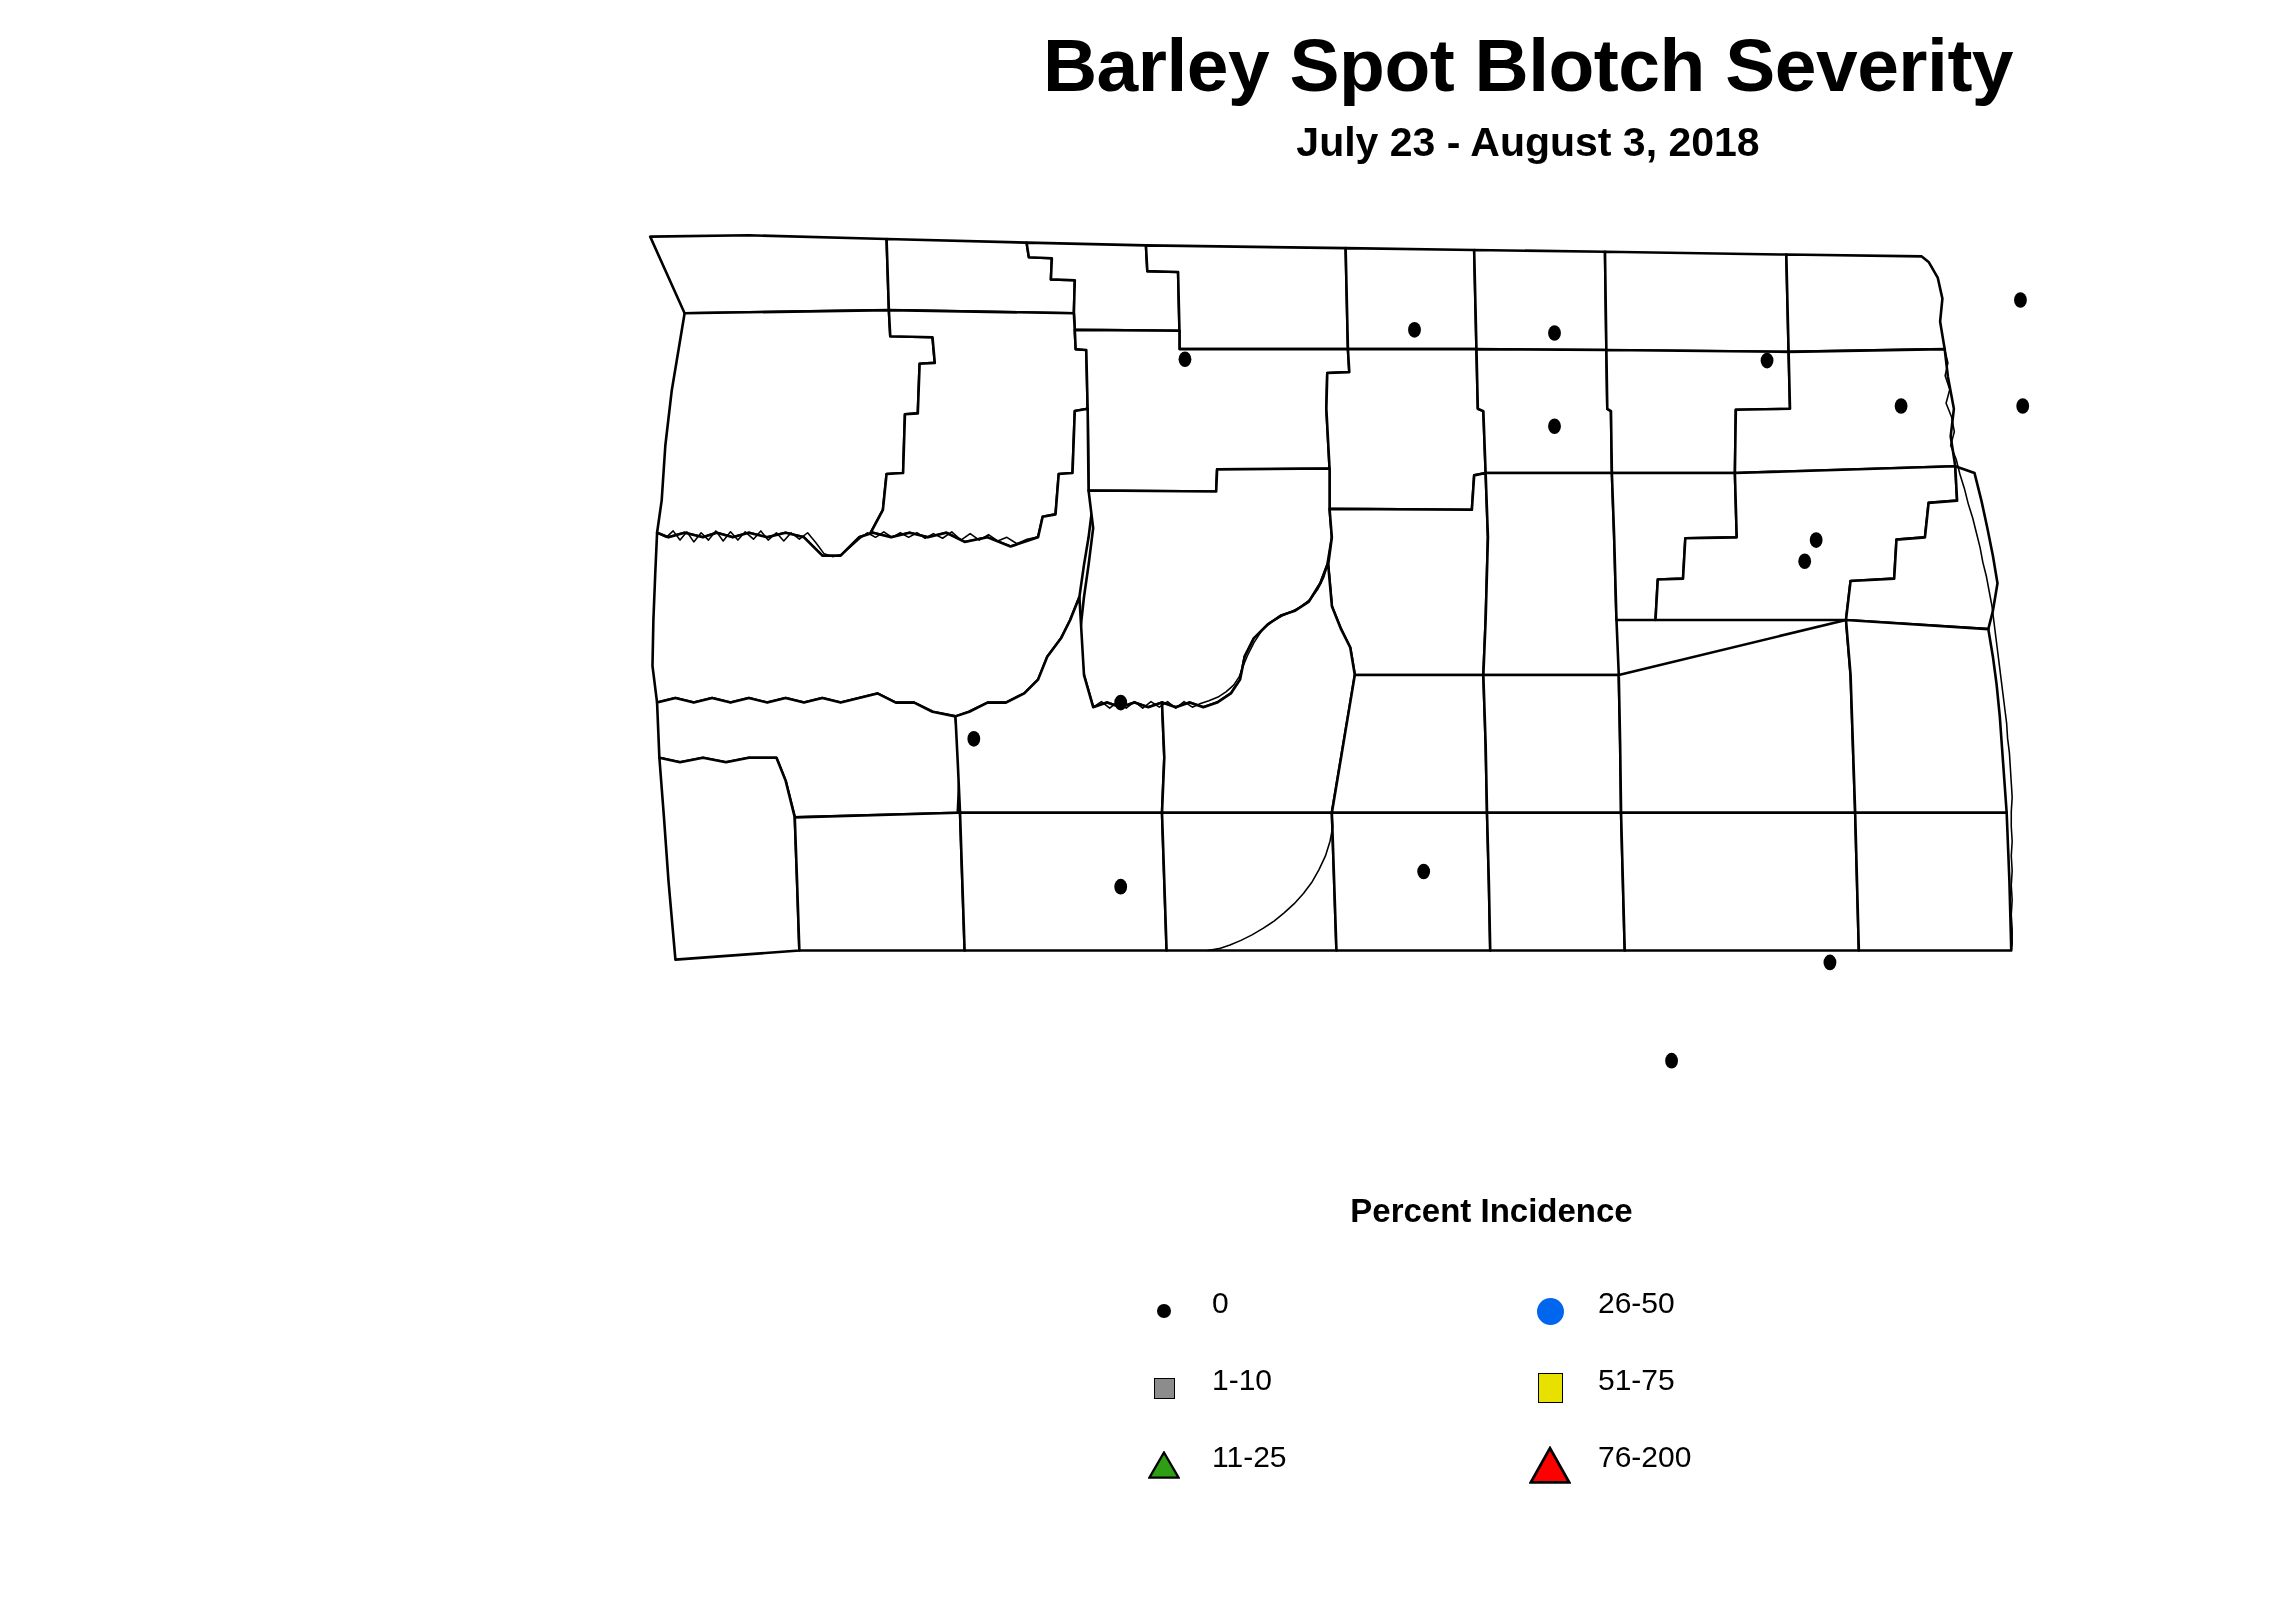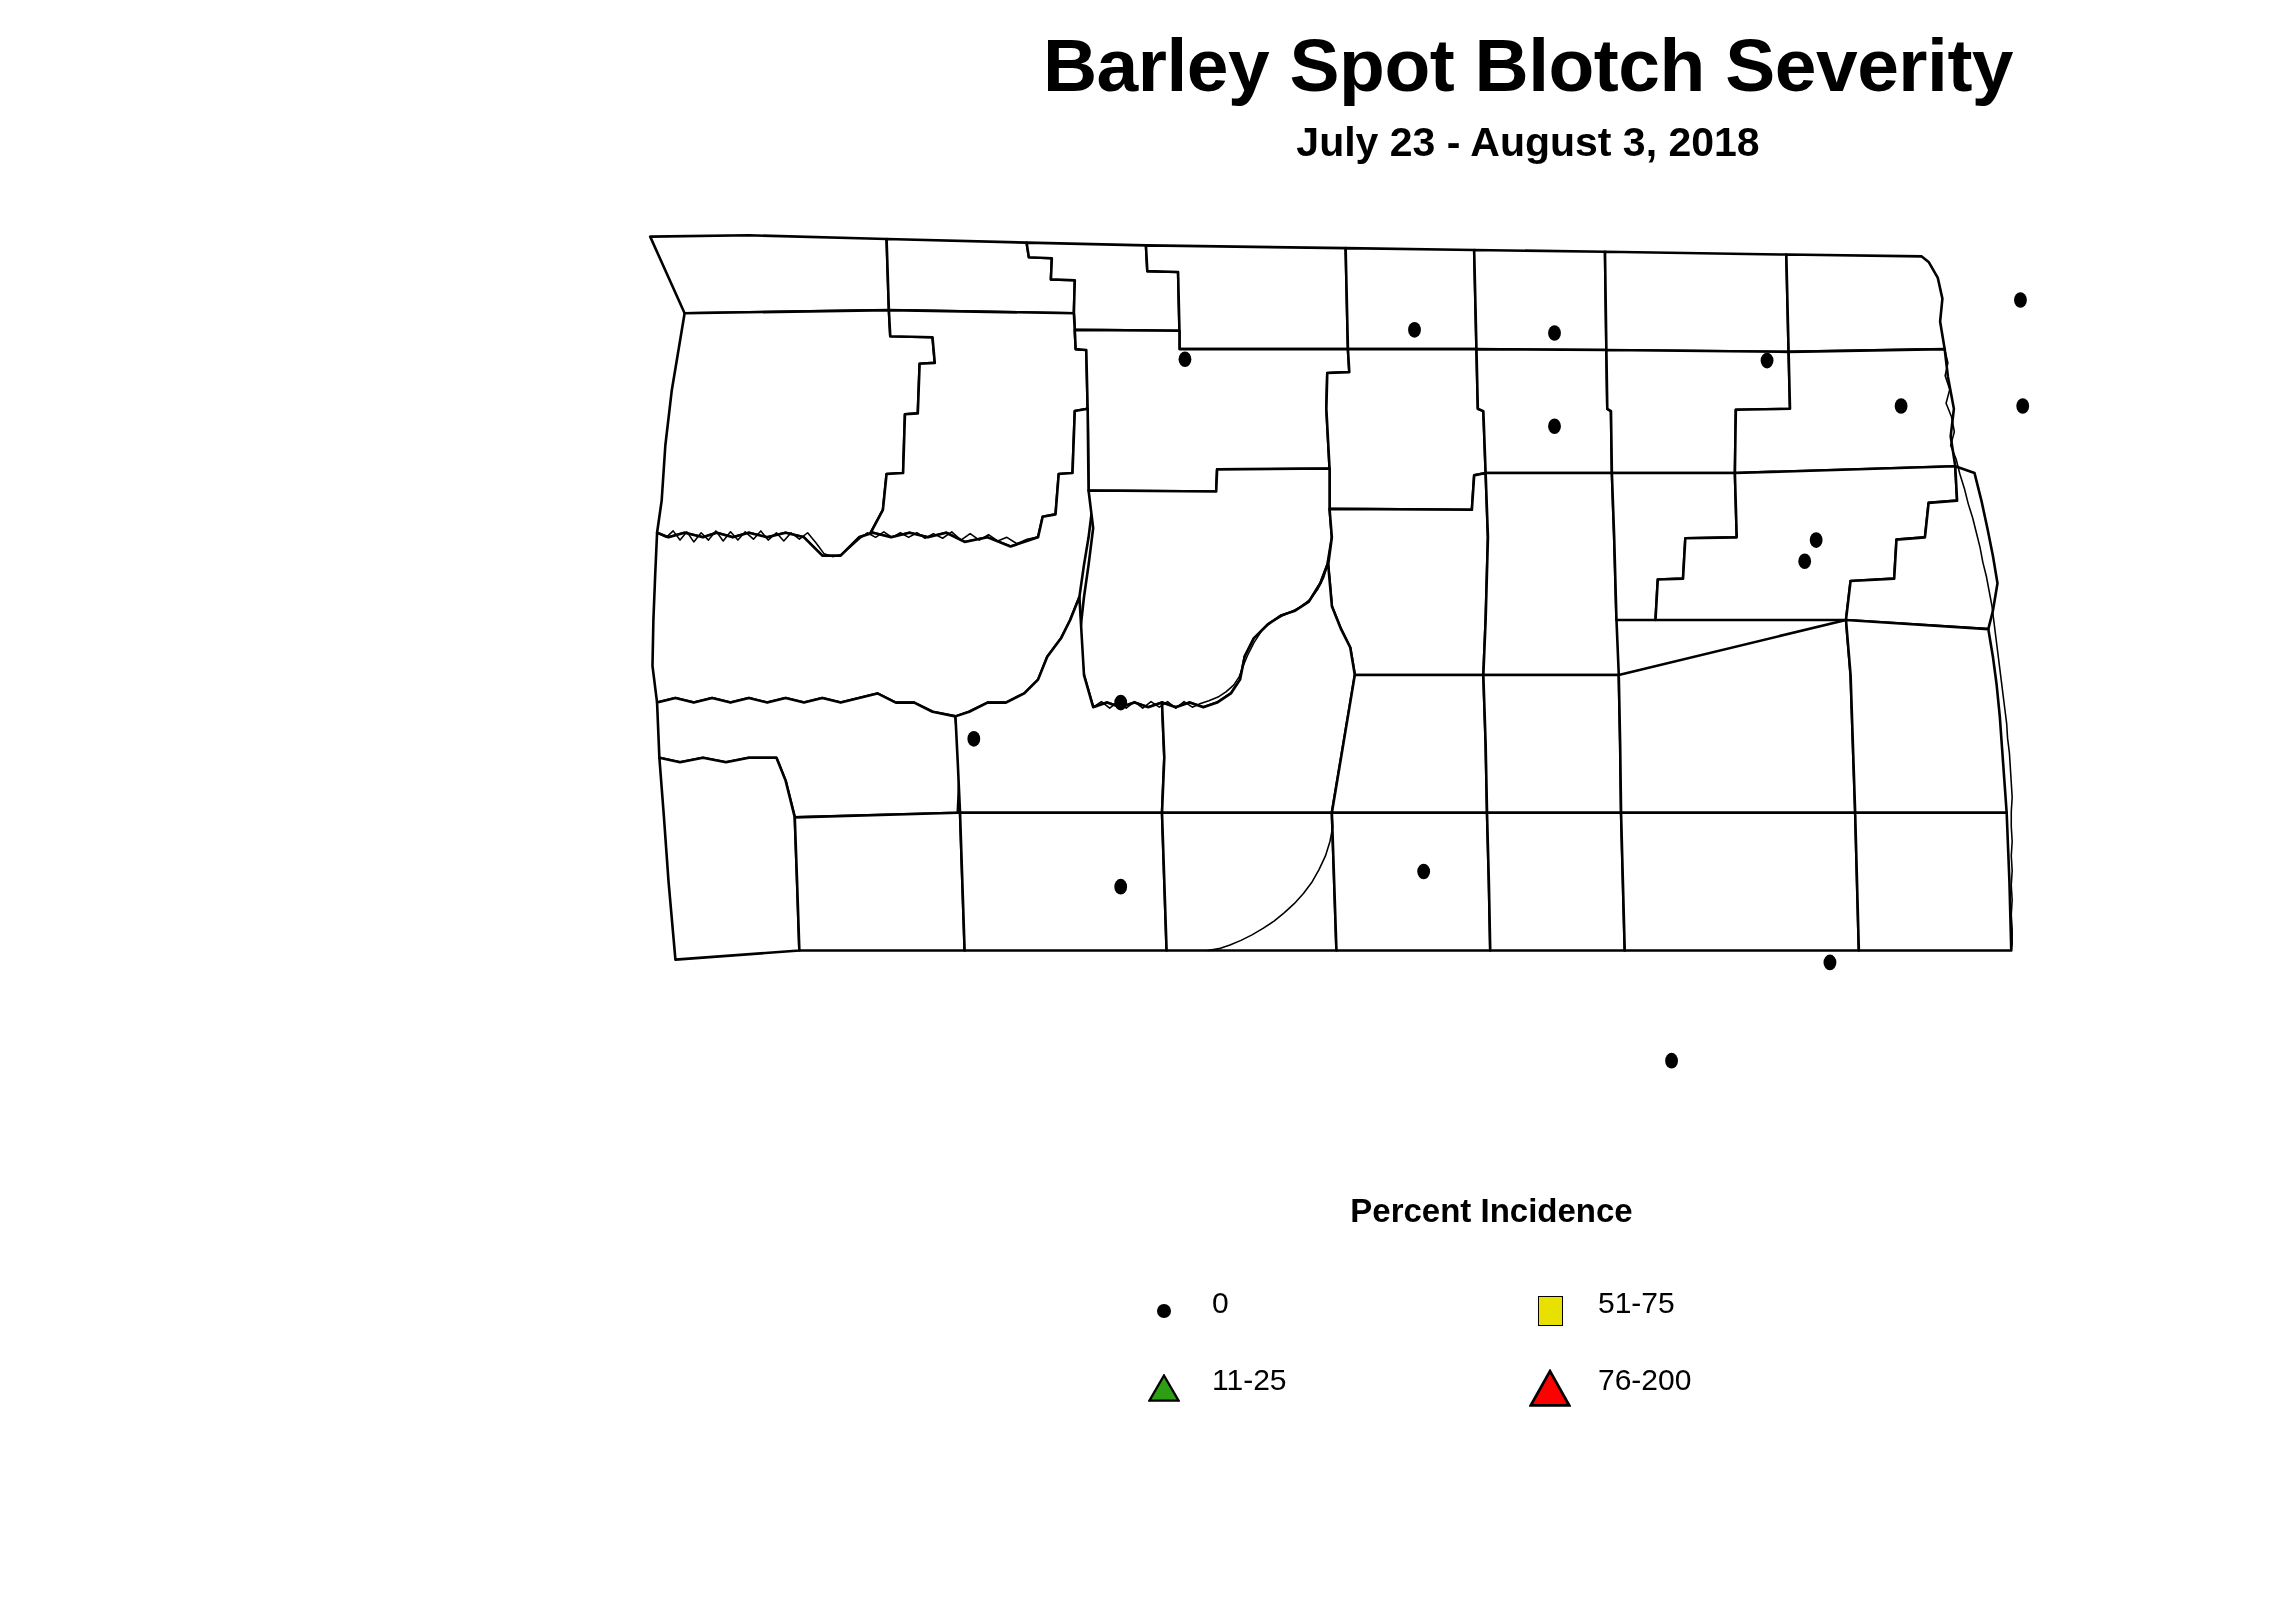--- a/index.html
+++ b/index.html
@@ -325,34 +325,46 @@
 
       <div class="legend-col col-left">
 
         <div class="legend-row">
           <div class="legend-sym-box">
             <div class="sym-dot-small"></div>
           </div>
           <div class="legend-label">0</div>
         </div>
 
+        <div class="legend-row">
+          <div class="legend-sym-box">
+            <div class="sym-square"></div>
+          </div>
+          <div class="legend-label">1-10</div>
+        </div>
 
         <div class="legend-row">
           <div class="legend-sym-box">
             <svg width="32" height="28.5" viewBox="0 0 70 62">
               <polygon points="35,3 67,58 3,58" fill="#2e9e14" stroke="#000000" stroke-width="5"></polygon>
             </svg>
           </div>
           <div class="legend-label">11-25</div>
         </div>
 
       </div>
 
       <div class="legend-col col-right">
 
+        <div class="legend-row">
+          <div class="legend-sym-box">
+            <div class="sym-circle-blue"></div>
+          </div>
+          <div class="legend-label">26-50</div>
+        </div>
 
         <div class="legend-row">
           <div class="legend-sym-box">
             <div class="sym-square-yellow"></div>
           </div>
           <div class="legend-label">51-75</div>
         </div>
 
         <div class="legend-row">
           <div class="legend-sym-box">

